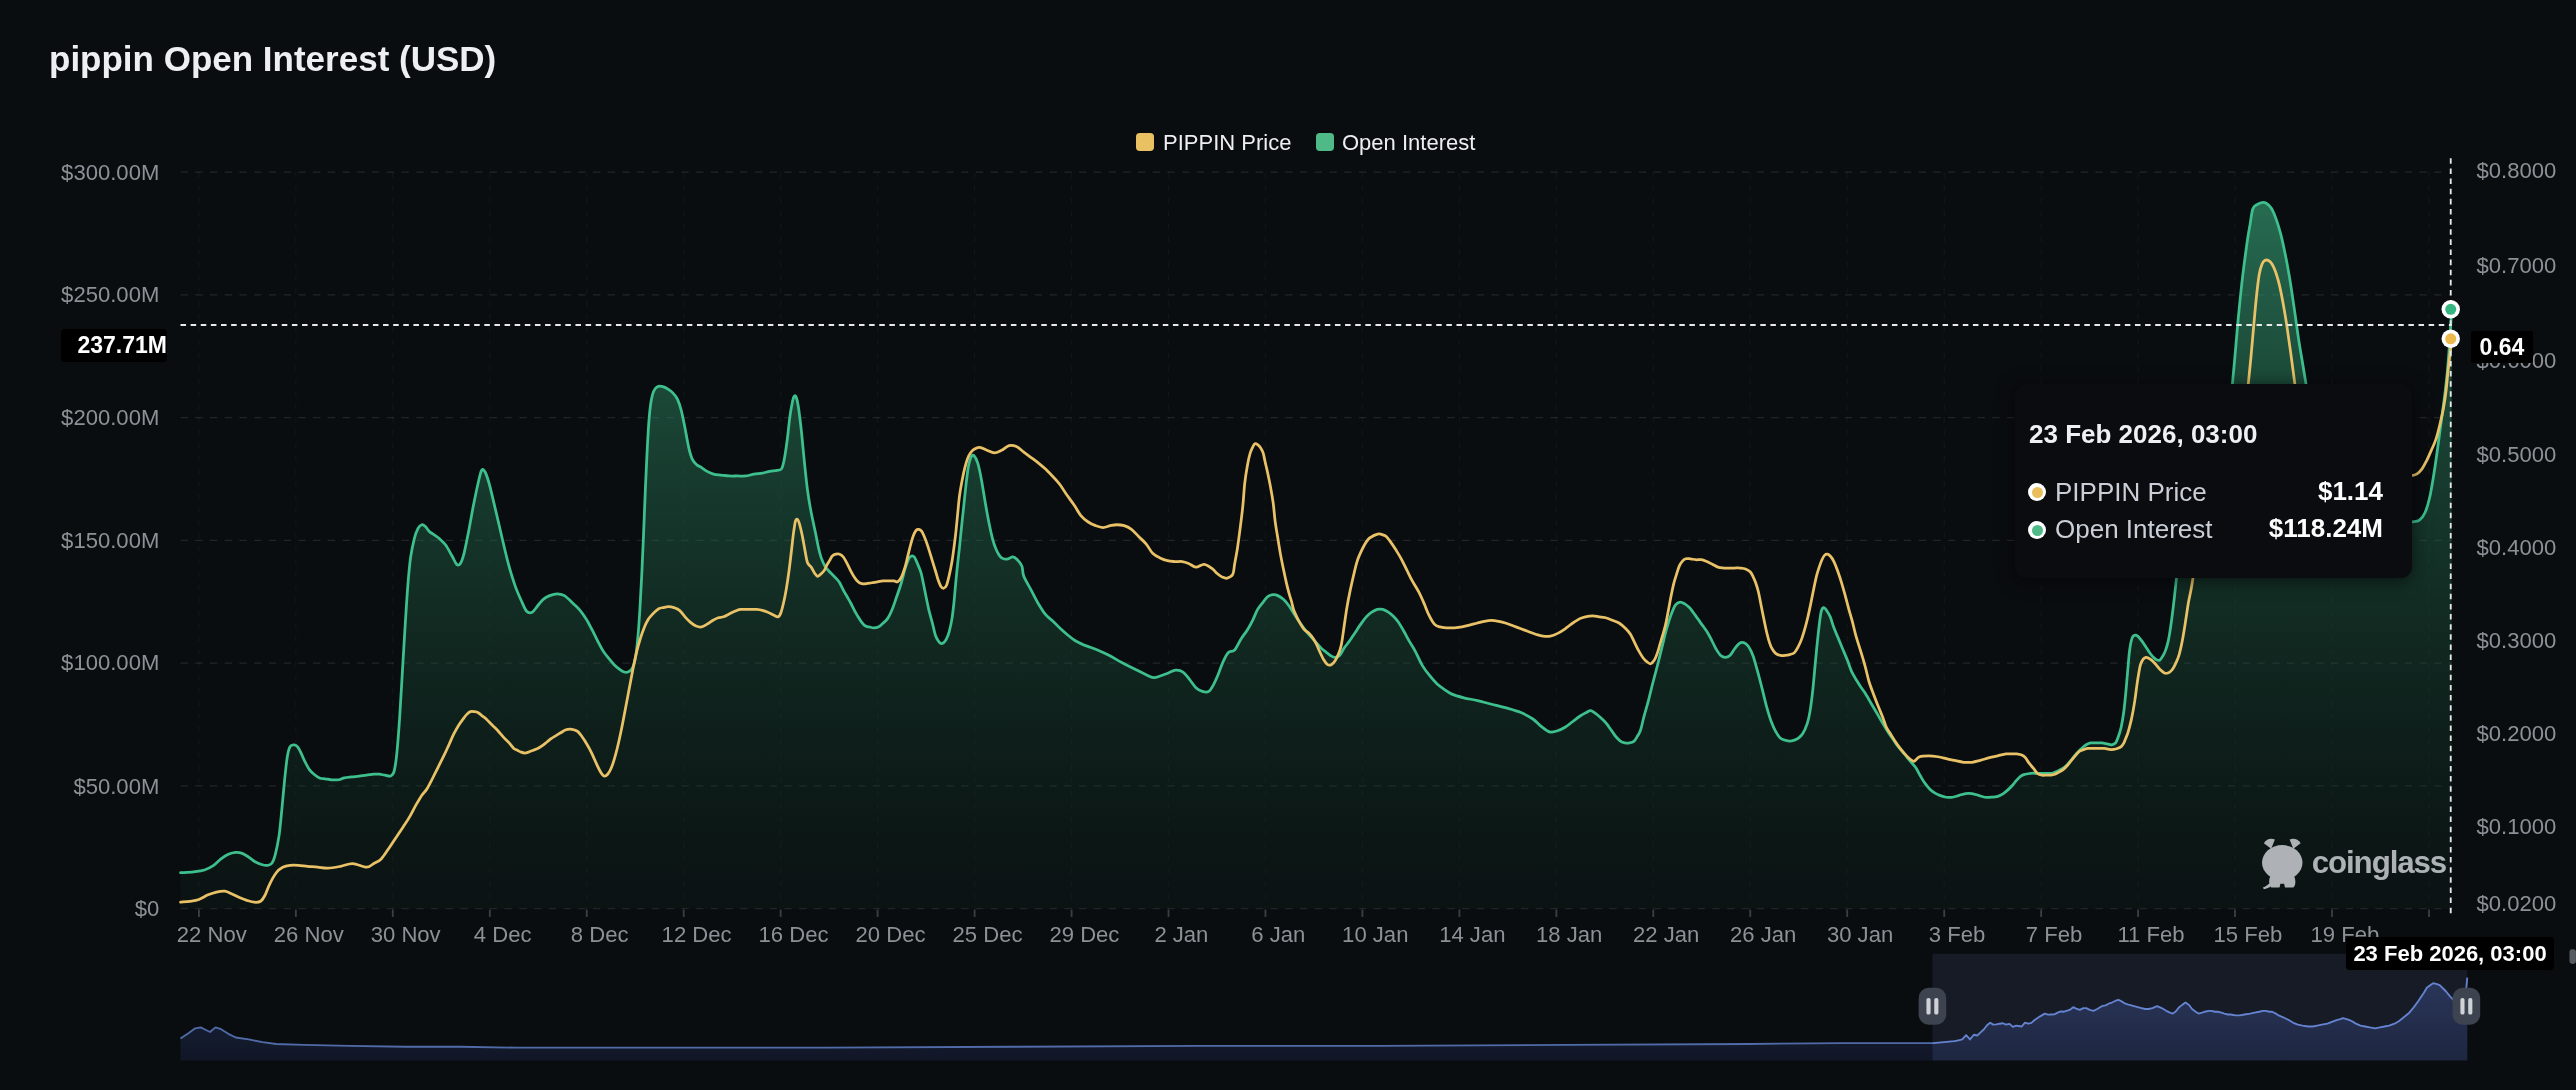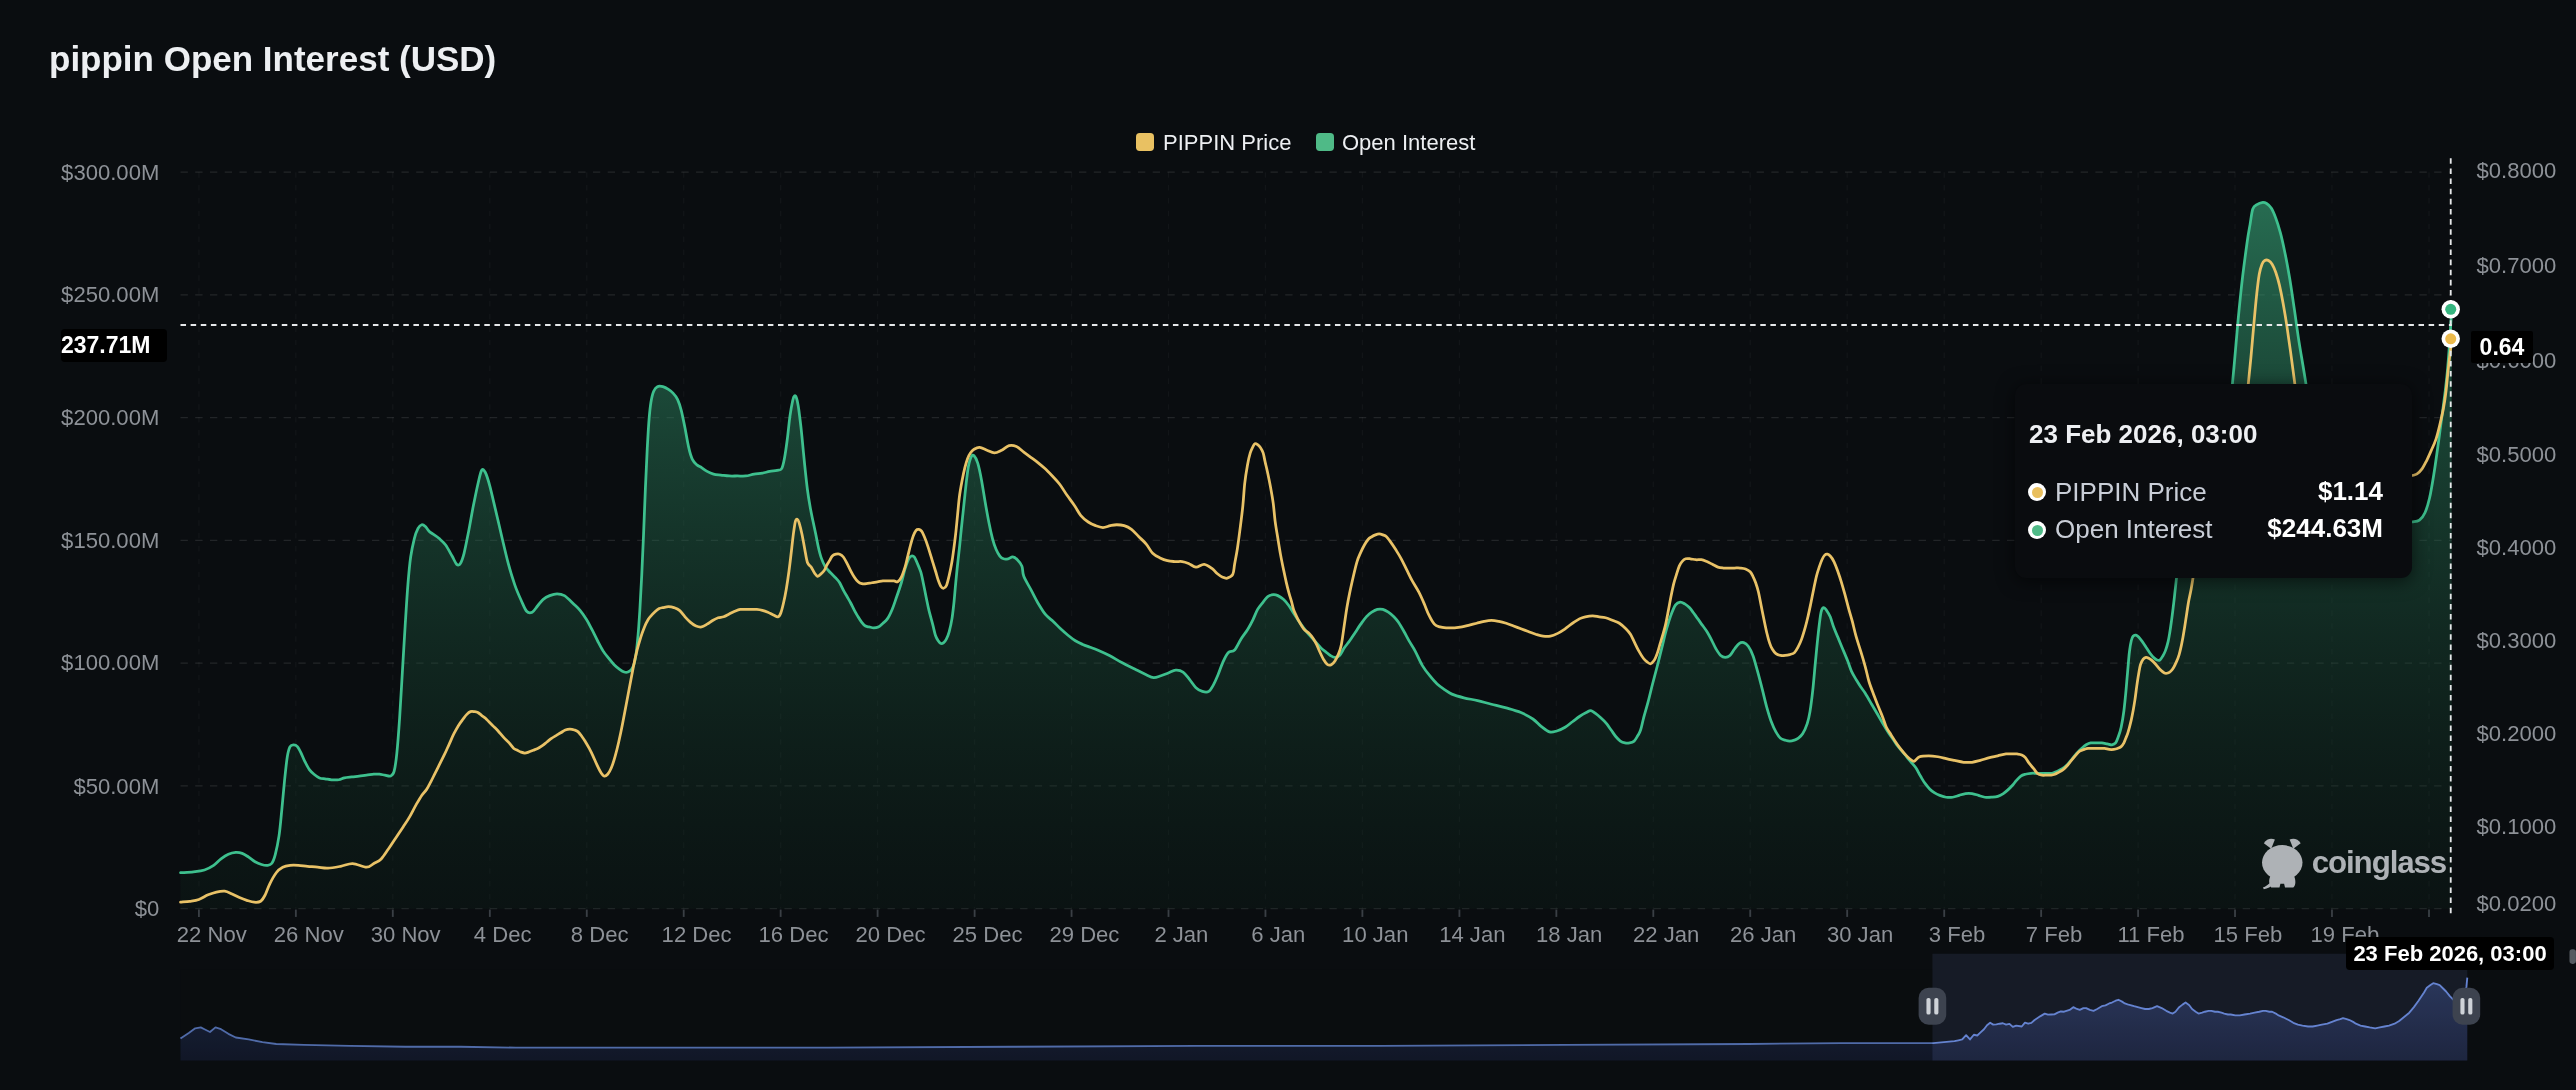--- a/index.html
+++ b/index.html
@@ -146,26 +146,26 @@
 <circle cx="2662" cy="368" r="10" fill="#ffffff"></circle>
     <circle cx="2662" cy="368" r="6" fill="#ecba4c"></circle>
 <rect x="2791" y="1031" width="7" height="16" rx="3" fill="#565b61"></rect>
 </svg>
 <div class="abs" style="left:49px;top:18.4px;font-size:35px;line-height:42px;font-weight:bold;color:#edeff2;">pippin Open Interest (USD)</div>
 <div class="abs" style="left:1136px;top:113px;width:18.4px;height:18.4px;border-radius:3.7px;background:#e9c162;"></div>
 <div class="abs" style="left:1163px;top:110px;font-size:22px;line-height:26px;color:#edeff2;">PIPPIN Price</div>
 <div class="abs" style="left:1316px;top:113px;width:18.4px;height:18.4px;border-radius:3.7px;background:#4fba87;"></div>
 <div class="abs" style="left:1342px;top:110px;font-size:22px;line-height:26px;color:#edeff2;">Open Interest</div>
 
-<div class="abs" style="left:61px;top:309px;width:106px;height:33px;background:#000;border-radius:3.7px;color:#fff;font-size:23px;font-weight:bold;text-align:left;line-height:33px;">237.71M</div>
+<div class="abs" style="left:61px;top:309px;width:106px;height:33px;background:#000;border-radius:3.7px;color:#fff;font-size:23px;font-weight:bold;text-align:right;line-height:33px;">237.71M</div>
 <div class="abs" style="left:2471px;top:311px;width:62px;height:32px;background:#000;border-radius:2px;color:#fff;font-size:23px;font-weight:bold;text-align:center;line-height:32px;">0.64</div>
 <div class="abs" style="left:2346px;top:917px;width:208px;height:33px;background:#000;border-radius:3.7px;color:#fff;font-size:22px;font-weight:bold;text-align:center;line-height:33px;">23 Feb 2026, 03:00</div>
 
 <div class="abs" style="left:2015px;top:364px;width:397px;height:194px;background:#0a0c0f;border-radius:11px;box-shadow:0 2.8px 18.4px rgba(0,0,0,0.6);"></div>
 <div class="abs" style="left:2029px;top:400px;font-size:26px;line-height:28px;font-weight:bold;color:#eef0f3;">23 Feb 2026, 03:00</div>
 <div class="abs" style="left:2028px;top:463px;width:18.4px;height:18.4px;border-radius:50%;background:#fff;"></div>
 <div class="abs" style="left:2032px;top:467px;width:11px;height:11px;border-radius:50%;background:#e9bf5e;"></div>
 <div class="abs" style="left:2055px;top:458px;font-size:26px;line-height:29.5px;color:#c9ced7;">PIPPIN Price</div>
 <div class="abs" style="left:2199px;top:457px;width:184px;text-align:right;font-size:26px;line-height:29.5px;font-weight:bold;color:#fff;">$1.14</div>
 <div class="abs" style="left:2028px;top:501px;width:18.4px;height:18.4px;border-radius:50%;background:#fff;"></div>
 <div class="abs" style="left:2032px;top:505px;width:11px;height:11px;border-radius:50%;background:#4fba87;"></div>
 <div class="abs" style="left:2055px;top:495px;font-size:26px;line-height:29.5px;color:#c9ced7;">Open Interest</div>
-<div class="abs" style="left:2199px;top:494px;width:184px;text-align:right;font-size:26px;line-height:29.5px;font-weight:bold;color:#fff;">$244.63M</div>
+<div class="abs" style="left:2199px;top:494px;width:184px;text-align:right;font-size:26px;line-height:29.5px;font-weight:bold;color:#fff;">$118.24M</div>
 
 </body></html>

